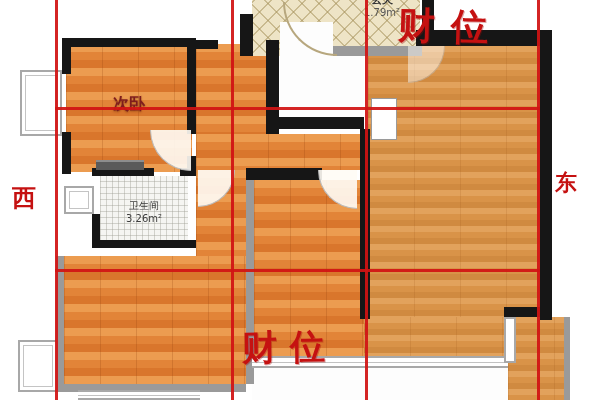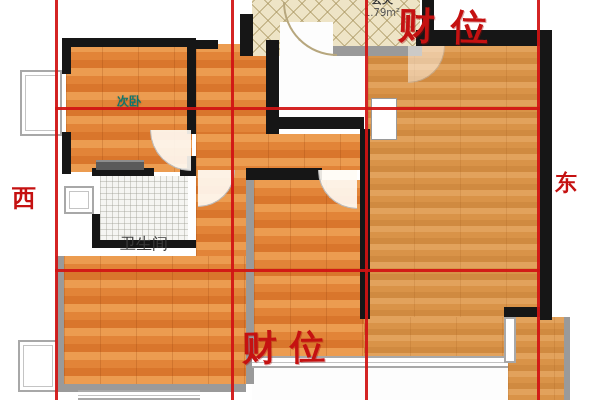--- a/index.html
+++ b/index.html
@@ -48,22 +48,22 @@
   .arc.bl{border-radius:0 0 0 100%;border-left:1px solid #bbb;border-bottom:1px solid #bbb;}
   .arc.br{border-radius:0 0 100% 0;border-right:1px solid #bbb;border-bottom:1px solid #bbb;}
   .arc.line{background:transparent;border:none;border-left:2px solid #b7a77e;border-bottom:2px solid #b7a77e;border-radius:0 0 0 100%;}
   .furn{background:#5a5a5a;border-top:2px solid #8d8d8d;z-index:14;}
   .cab{background:#fff;border:1px solid #9a9a9a;z-index:14;}
   
   .grid{background:#d11313;opacity:.93;z-index:40;}
   
   .room-label{z-index:20;text-align:center;line-height:1.25;}
   .room-label .nm{display:block;}
-  .lbl-white{color:#0f766e;font-size:12px;font-weight:bold;text-shadow:0 1px 2px rgba(90,40,0,.45);}
-  .lbl-dark{color:#3c3c3c;font-size:16px;margin-top:34px;}
+  .lbl-white{color:#7f1d1d;font-size:16px;font-weight:bold;text-shadow:0 1px 2px rgba(90,40,0,.45);}
+  .lbl-dark{color:#3c3c3c;font-size:10px;}
   .lbl-entry-nm{color:#333;font-size:11px;font-weight:bold;}
   .lbl-entry-ar{color:#555;font-size:10px;}
   .wealth{z-index:45;color:#c51111;font-weight:bold;font-size:37px;letter-spacing:16px;white-space:nowrap;
     text-shadow:1px 1px 0 rgba(160,10,10,.35);}
   .wealth.btm{font-size:35px;letter-spacing:13px;transform:rotate(-1deg);}
   .wealth.top{transform:rotate(1.5deg);}
   .compass{z-index:45;color:#c51111;font-weight:bold;}
 </style>
 </head>
 <body>
@@ -130,20 +130,21 @@
   <div class="abs arc br" style="left:198px;top:170px;width:36px;height:36px;"></div>
   <div class="abs arc bl" style="left:318px;top:170px;width:38px;height:38px;"></div>
   <div class="abs arc line" style="left:283px;top:2px;width:52px;height:52px;"></div>
   <div class="abs arc br" style="left:408px;top:46px;width:36px;height:36px;opacity:.55;"></div>
 
   <div class="abs room-label" style="left:66px;top:94px;width:126px;">
     <span class="nm lbl-white">次卧</span>
   </div>
   <div class="abs room-label" style="left:100px;top:200px;width:88px;">
     <span class="nm lbl-dark">卫生间</span>
+    <span class="nm lbl-dark">3.26m²</span>
   </div>
   <div class="abs room-label" style="left:351px;top:-7px;width:62px;">
     <span class="nm lbl-entry-nm">玄关</span>
     <span class="nm lbl-entry-ar">1.79m²</span>
   </div>
 
   <div class="abs grid" style="left:55px;top:0;width:3px;height:400px;"></div>
   <div class="abs grid" style="left:231px;top:0;width:3px;height:400px;"></div>
   <div class="abs grid" style="left:365px;top:0;width:3px;height:400px;"></div>
   <div class="abs grid" style="left:537px;top:0;width:3px;height:400px;"></div>

